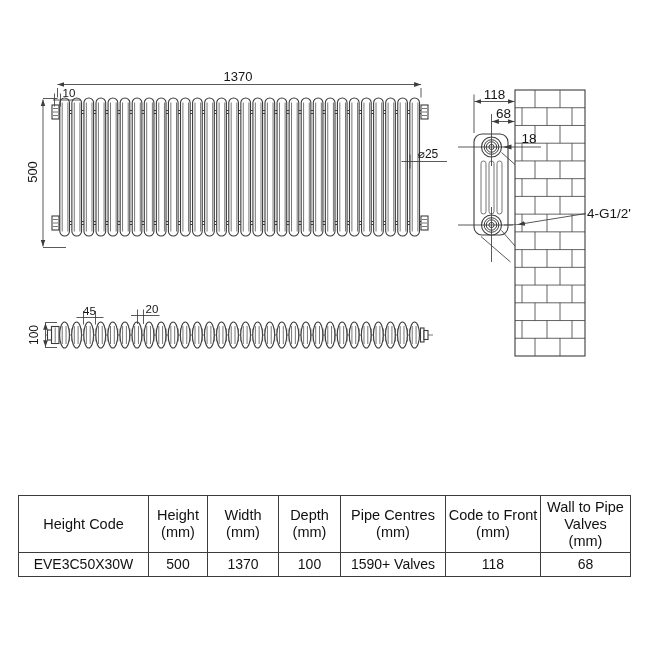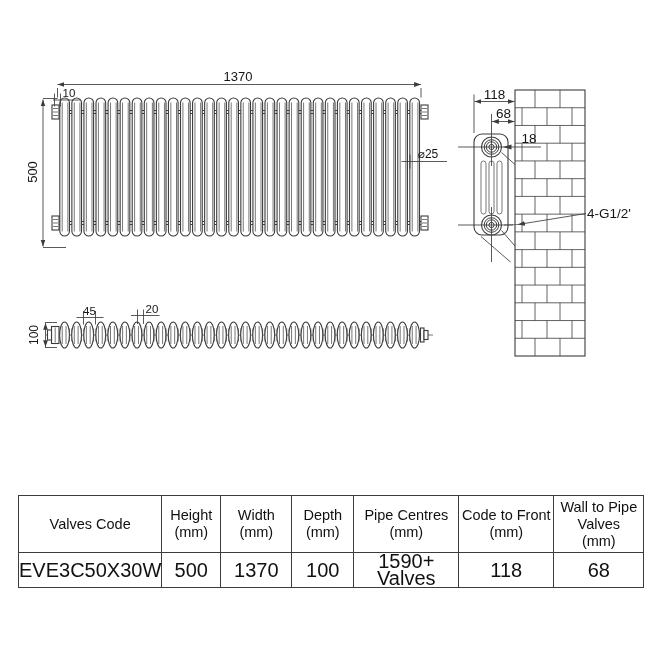--- a/index.html
+++ b/index.html
@@ -13,21 +13,21 @@
   .dimA{stroke:#3c3c3c;stroke-width:.85;fill:none;marker-start:url(#arr);marker-end:url(#arr);}
   .dimE{stroke:#3c3c3c;stroke-width:.85;fill:none;marker-end:url(#arr);}
   .brick{stroke:#3c3c3c;stroke-width:.8;fill:none;}
   text.d{font-family:"Liberation Sans","DejaVu Sans",sans-serif;fill:#161616;}
   .s11{font-size:11.5px;} .s12{font-size:12px;} .s13{font-size:13px;} .s14{font-size:13.5px;}
   
   #spec{position:absolute;left:18px;top:492px;border-collapse:collapse;table-layout:fixed;background:#fff;}
   #spec th,#spec td{border:1.4px solid #3c3c3c;font-weight:normal;text-align:center;vertical-align:middle;padding:0;font-size:14.5px;line-height:17px;color:#111;}
   #spec thead tr{height:57px;}
   #spec tbody tr{height:24px;}
-  #spec td{font-size:20px;}
+  #spec td{font-size:14px;}
 </style>
 </head>
 <body>
 
 <div id="stage">
   <svg width="650" height="485" viewBox="0 0 650 485">
     <defs>
       <marker id="arr" viewBox="0 0 10 10" refX="9.5" refY="5" markerWidth="8.5" markerHeight="8.5" orient="auto-start-reverse">
         <path d="M0,1.7 L9.5,5 L0,8.3 Z" fill="#3c3c3c"></path>
       </marker>
@@ -446,21 +446,21 @@
         <col style="width:59px">
         <col style="width:71px">
         <col style="width:62px">
       <col style="width:105px">
         <col style="width:95px">
         <col style="width:90px">
     </colgroup>
     <thead>
       <tr>
         <th>
-            <div>Valves Code</div>
+            <div>Height Code</div>
           </th>
         <th>
             <div>Height</div>
             <div>(mm)</div>
           </th>
         <th>
             <div>Width</div>
             <div>(mm)</div>
           </th>
         <th>

